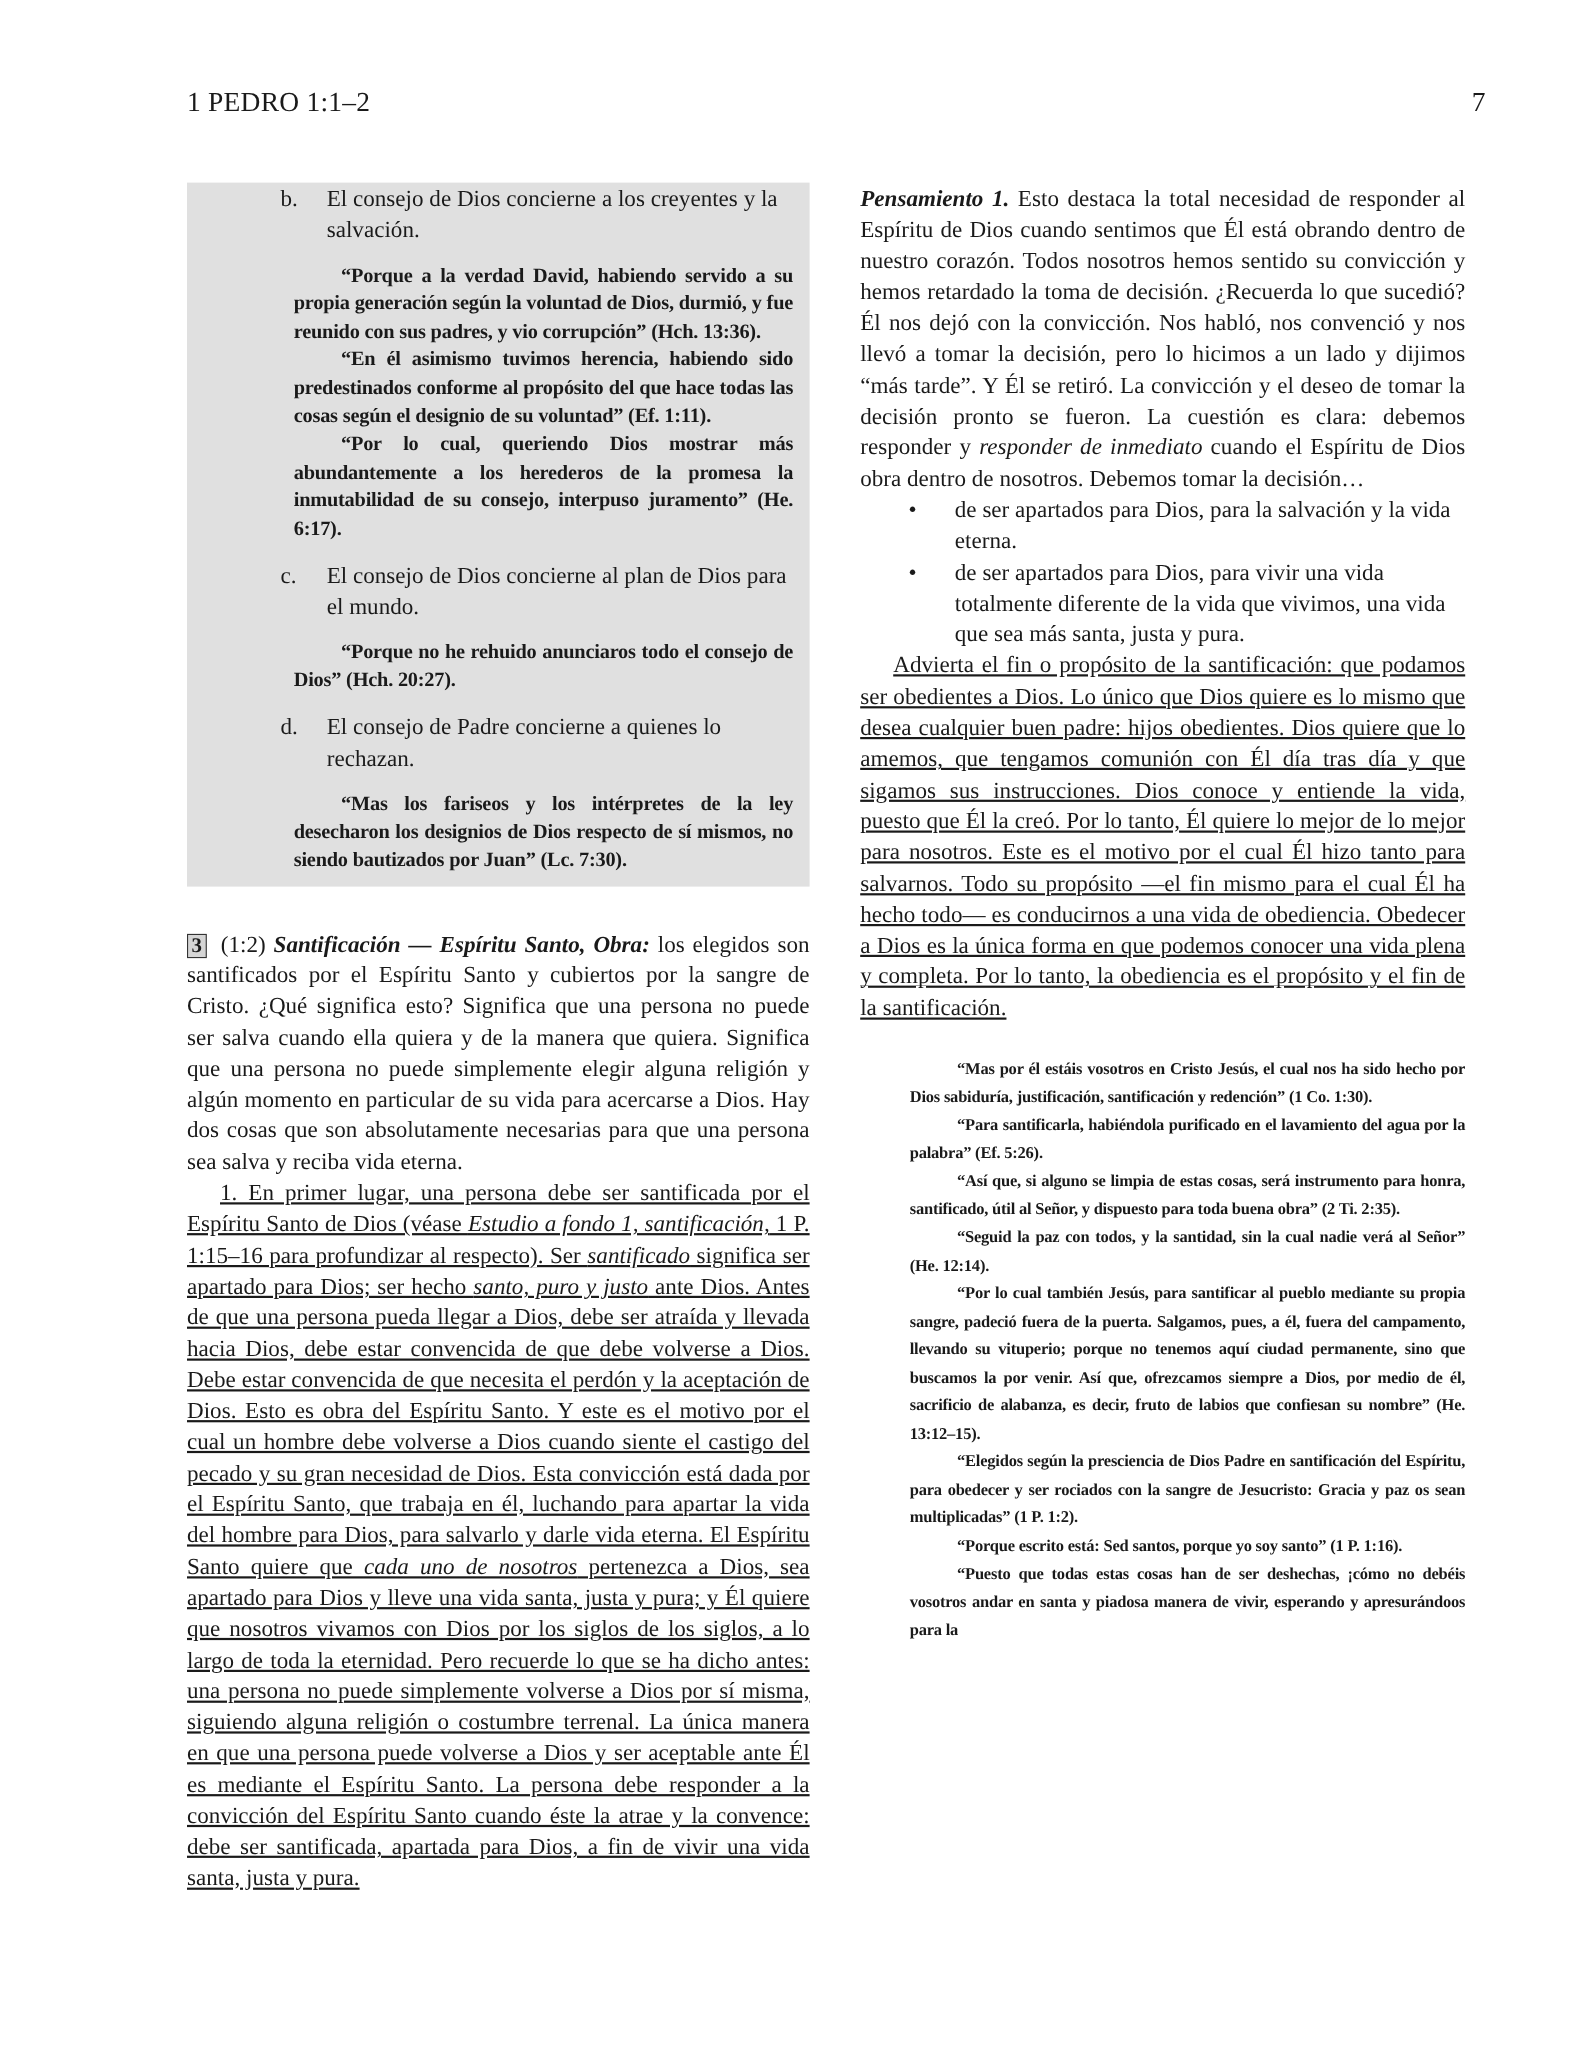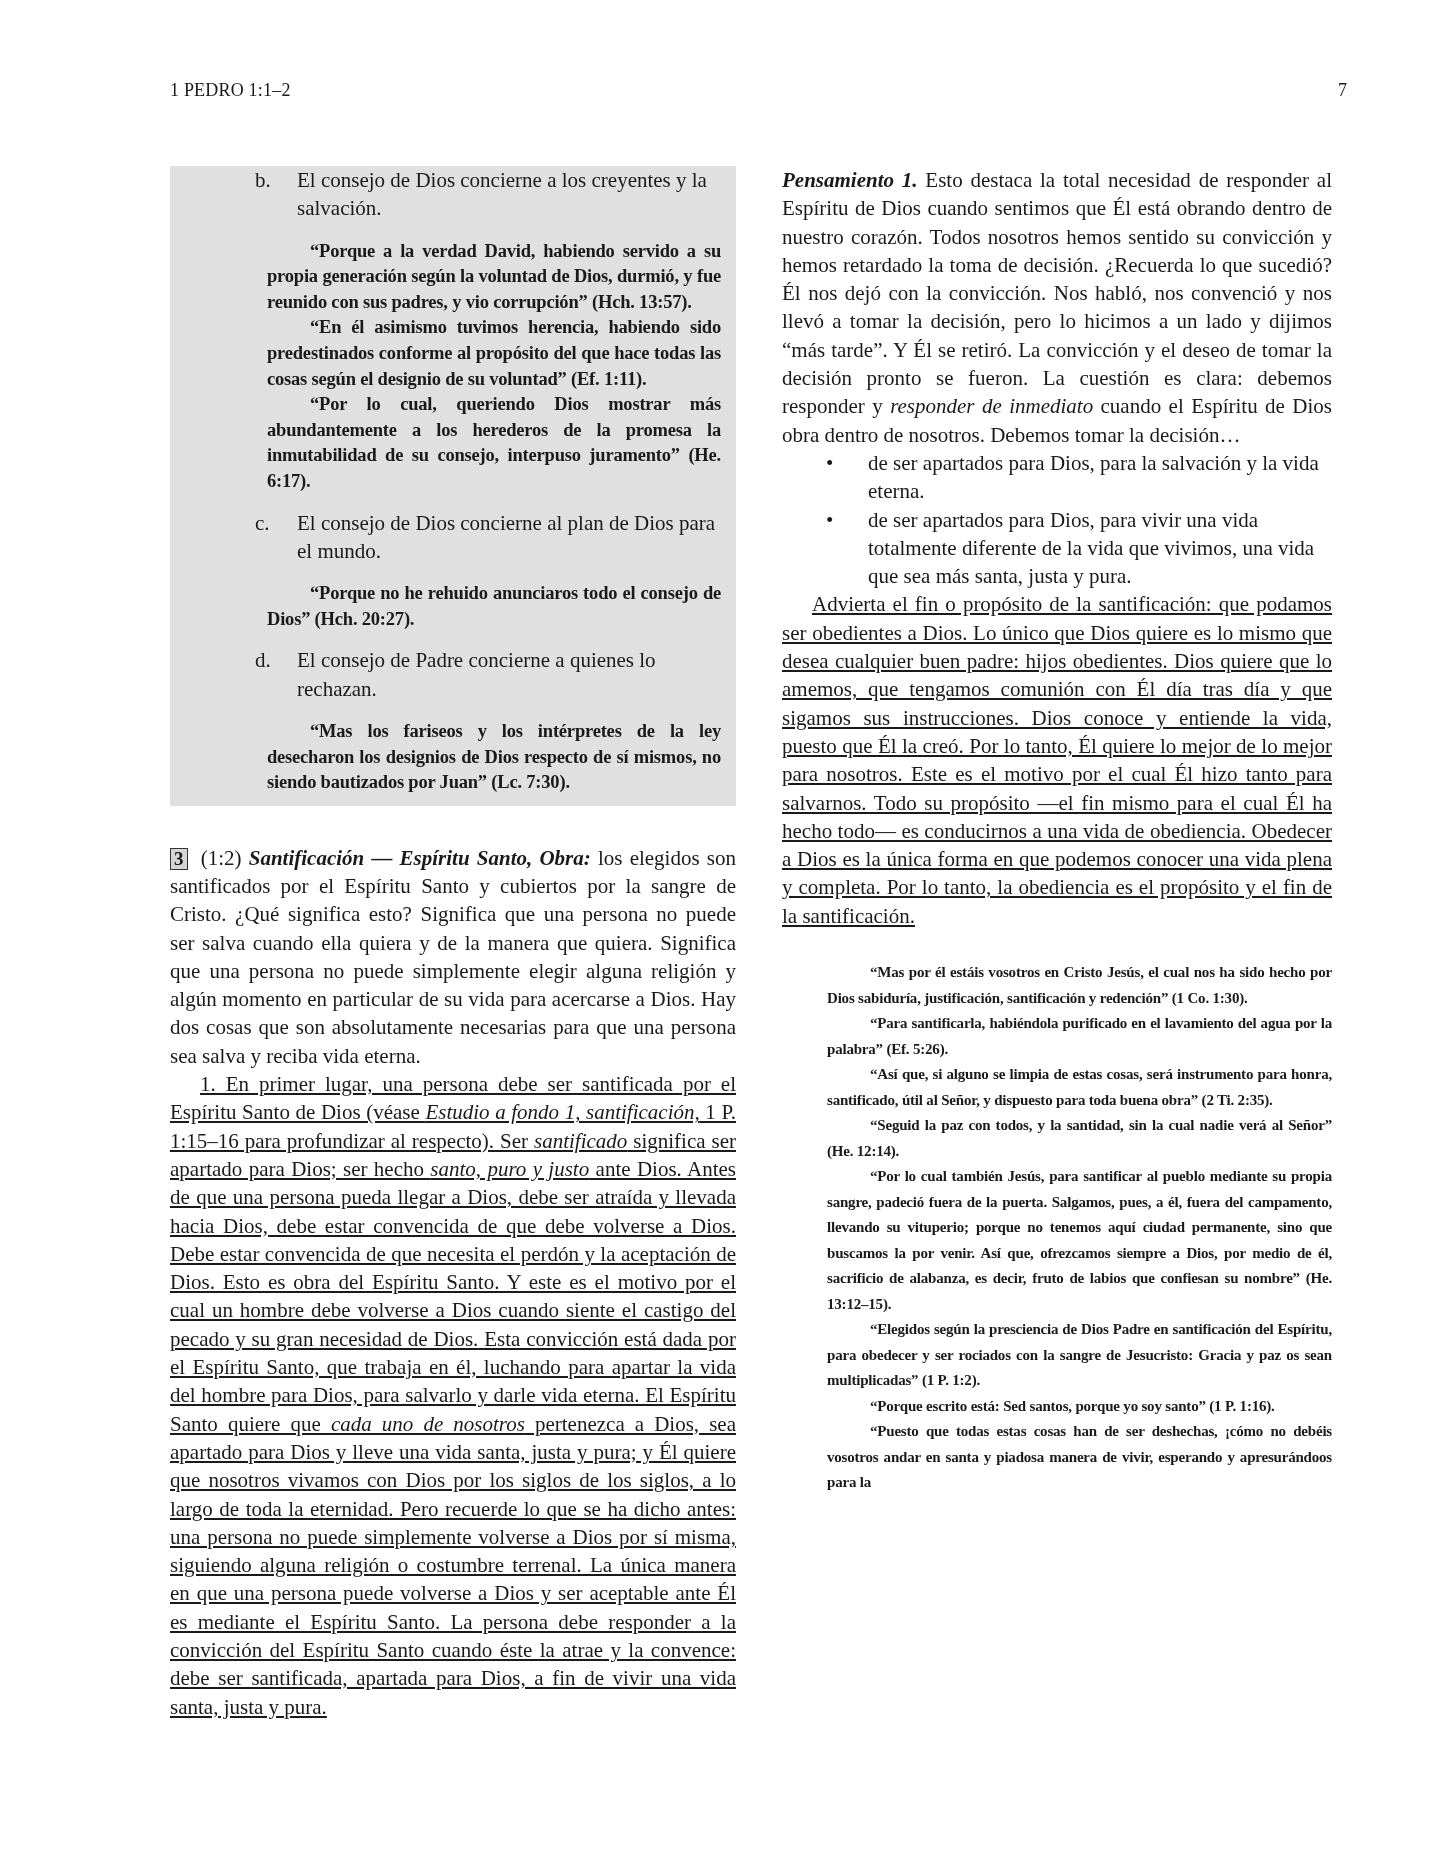--- a/index.html
+++ b/index.html
@@ -1,18 +1,18 @@
 <!DOCTYPE html>
 <html><head>
 <meta charset="utf-8">
 <style>
   html, body { margin: 0; padding: 0; background: #ffffff; }
   body { width: 1445px; height: 1870px; position: relative; overflow: hidden;
          font-family: "Liberation Serif", "DejaVu Serif", serif; color: #1a1a1a; }
-  .running-head { position: absolute; top: 80px; font-size: 18px; letter-spacing: 0.2px; }
+  .running-head { position: absolute; top: 80px; font-size: 25px; letter-spacing: 0.2px; }
   .rh-left { left: 170px; }
   .rh-right { left: 1338px; }
   .col { position: absolute; top: 166px; font-size: 21px; line-height: 28.3px; text-align: justify; }
   .col-left { left: 170px; width: 566px; }
   .col-right { left: 782px; width: 550px; }
   .shaded { background: #e0e0e0; padding: 0 15px 10px 0; margin-bottom: 38px; }
   .outline-item { display: flex; padding-left: 85px; }
   .outline-item .marker { width: 42px; flex: none; }
   .outline-item .txt { flex: 1; text-align: left; }
   .quote-group { padding-left: 97px; margin: 16px 0 14px 0; }
@@ -37,21 +37,21 @@
 <div class="running-head rh-right">7</div>
 
 <div class="col col-left">
   <div class="shaded">
 
     <div class="outline-item">
       <span class="marker">b.</span>
       <span class="txt">El consejo de Dios concierne a los creyentes y la salvación.</span>
     </div>
     <div class="quote-group">
-      <div class="quote">“Porque a la verdad David, habiendo servido a su propia generación según la voluntad de Dios, durmió, y fue reunido con sus padres, y vio corrupción” (Hch. 13:57).</div>
+      <div class="quote">“Porque a la verdad David, habiendo servido a su propia generación según la voluntad de Dios, durmió, y fue reunido con sus padres, y vio corrupción” (Hch. 13:36).</div>
       <div class="quote">“En él asimismo tuvimos herencia, habiendo sido predestinados conforme al propósito del que hace todas las cosas según el designio de su voluntad” (Ef. 1:11).</div>
       <div class="quote">“Por lo cual, queriendo Dios mostrar más abundantemente a los herederos de la promesa la inmutabilidad de su consejo, interpuso juramento” (He. 6:17).</div>
     </div>
 
     <div class="outline-item">
       <span class="marker">c.</span>
       <span class="txt">El consejo de Dios concierne al plan de Dios para el mundo.</span>
     </div>
     <div class="quote-group">
       <div class="quote">“Porque no he rehuido anunciaros todo el consejo de Dios” (Hch. 20:27).</div>

